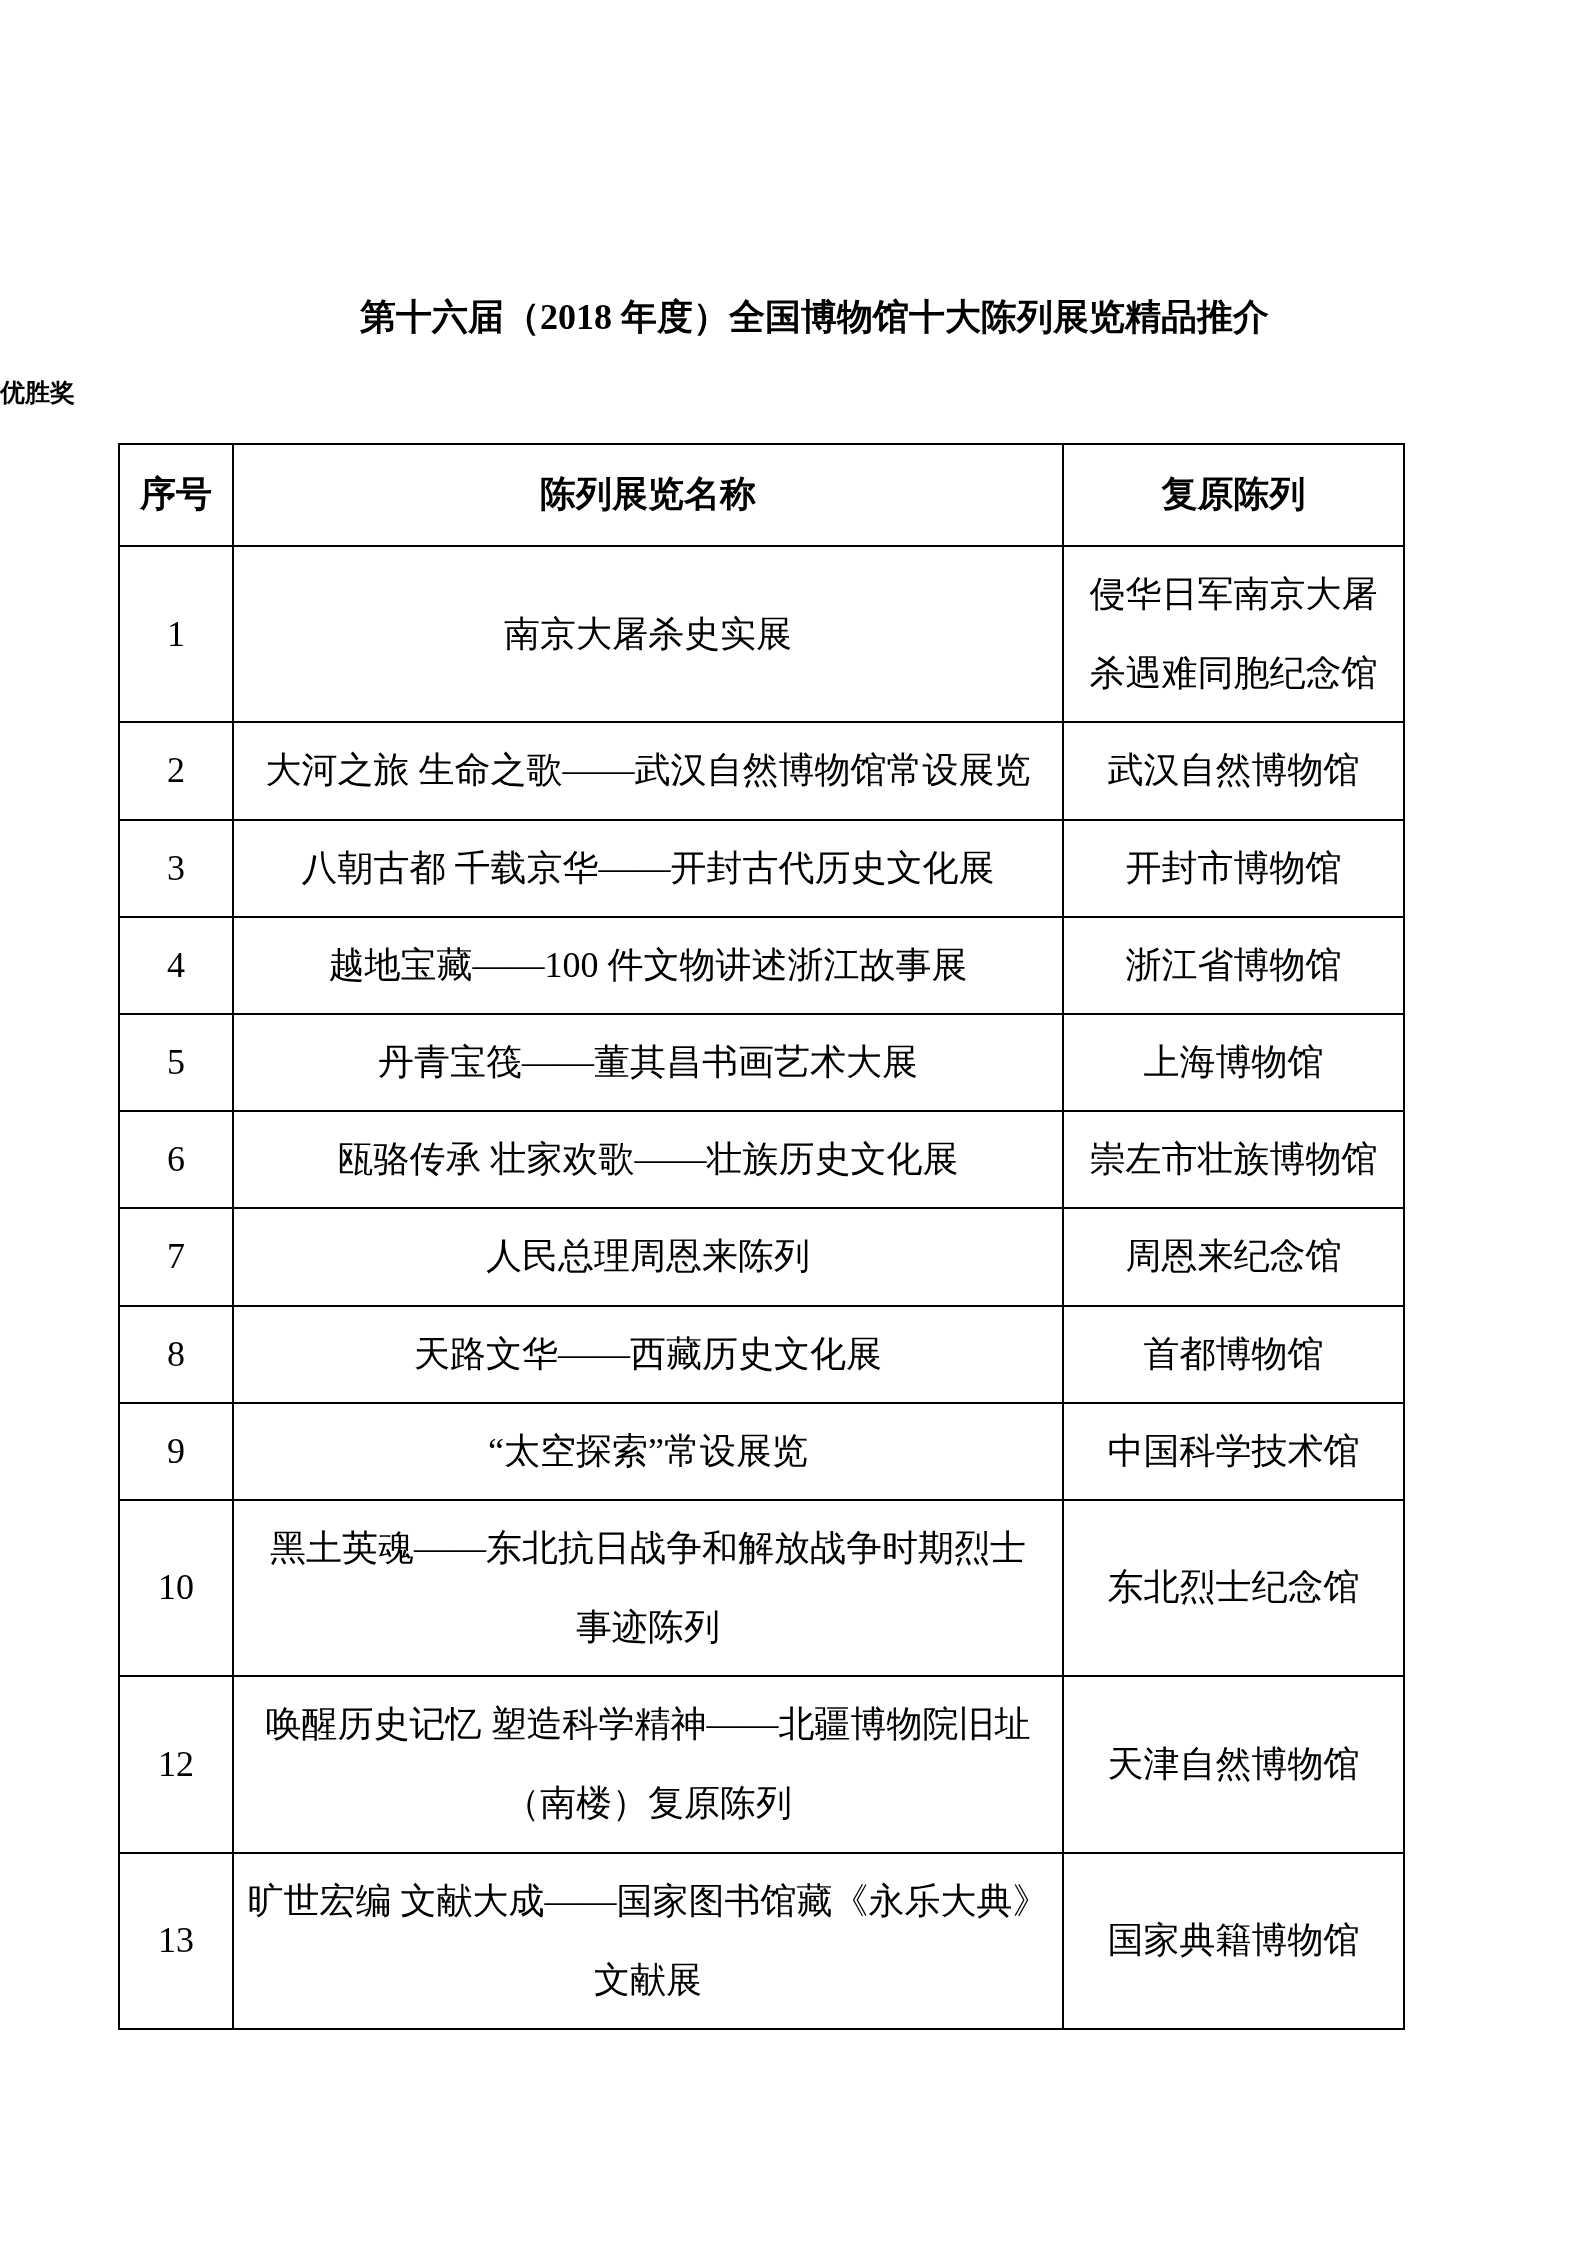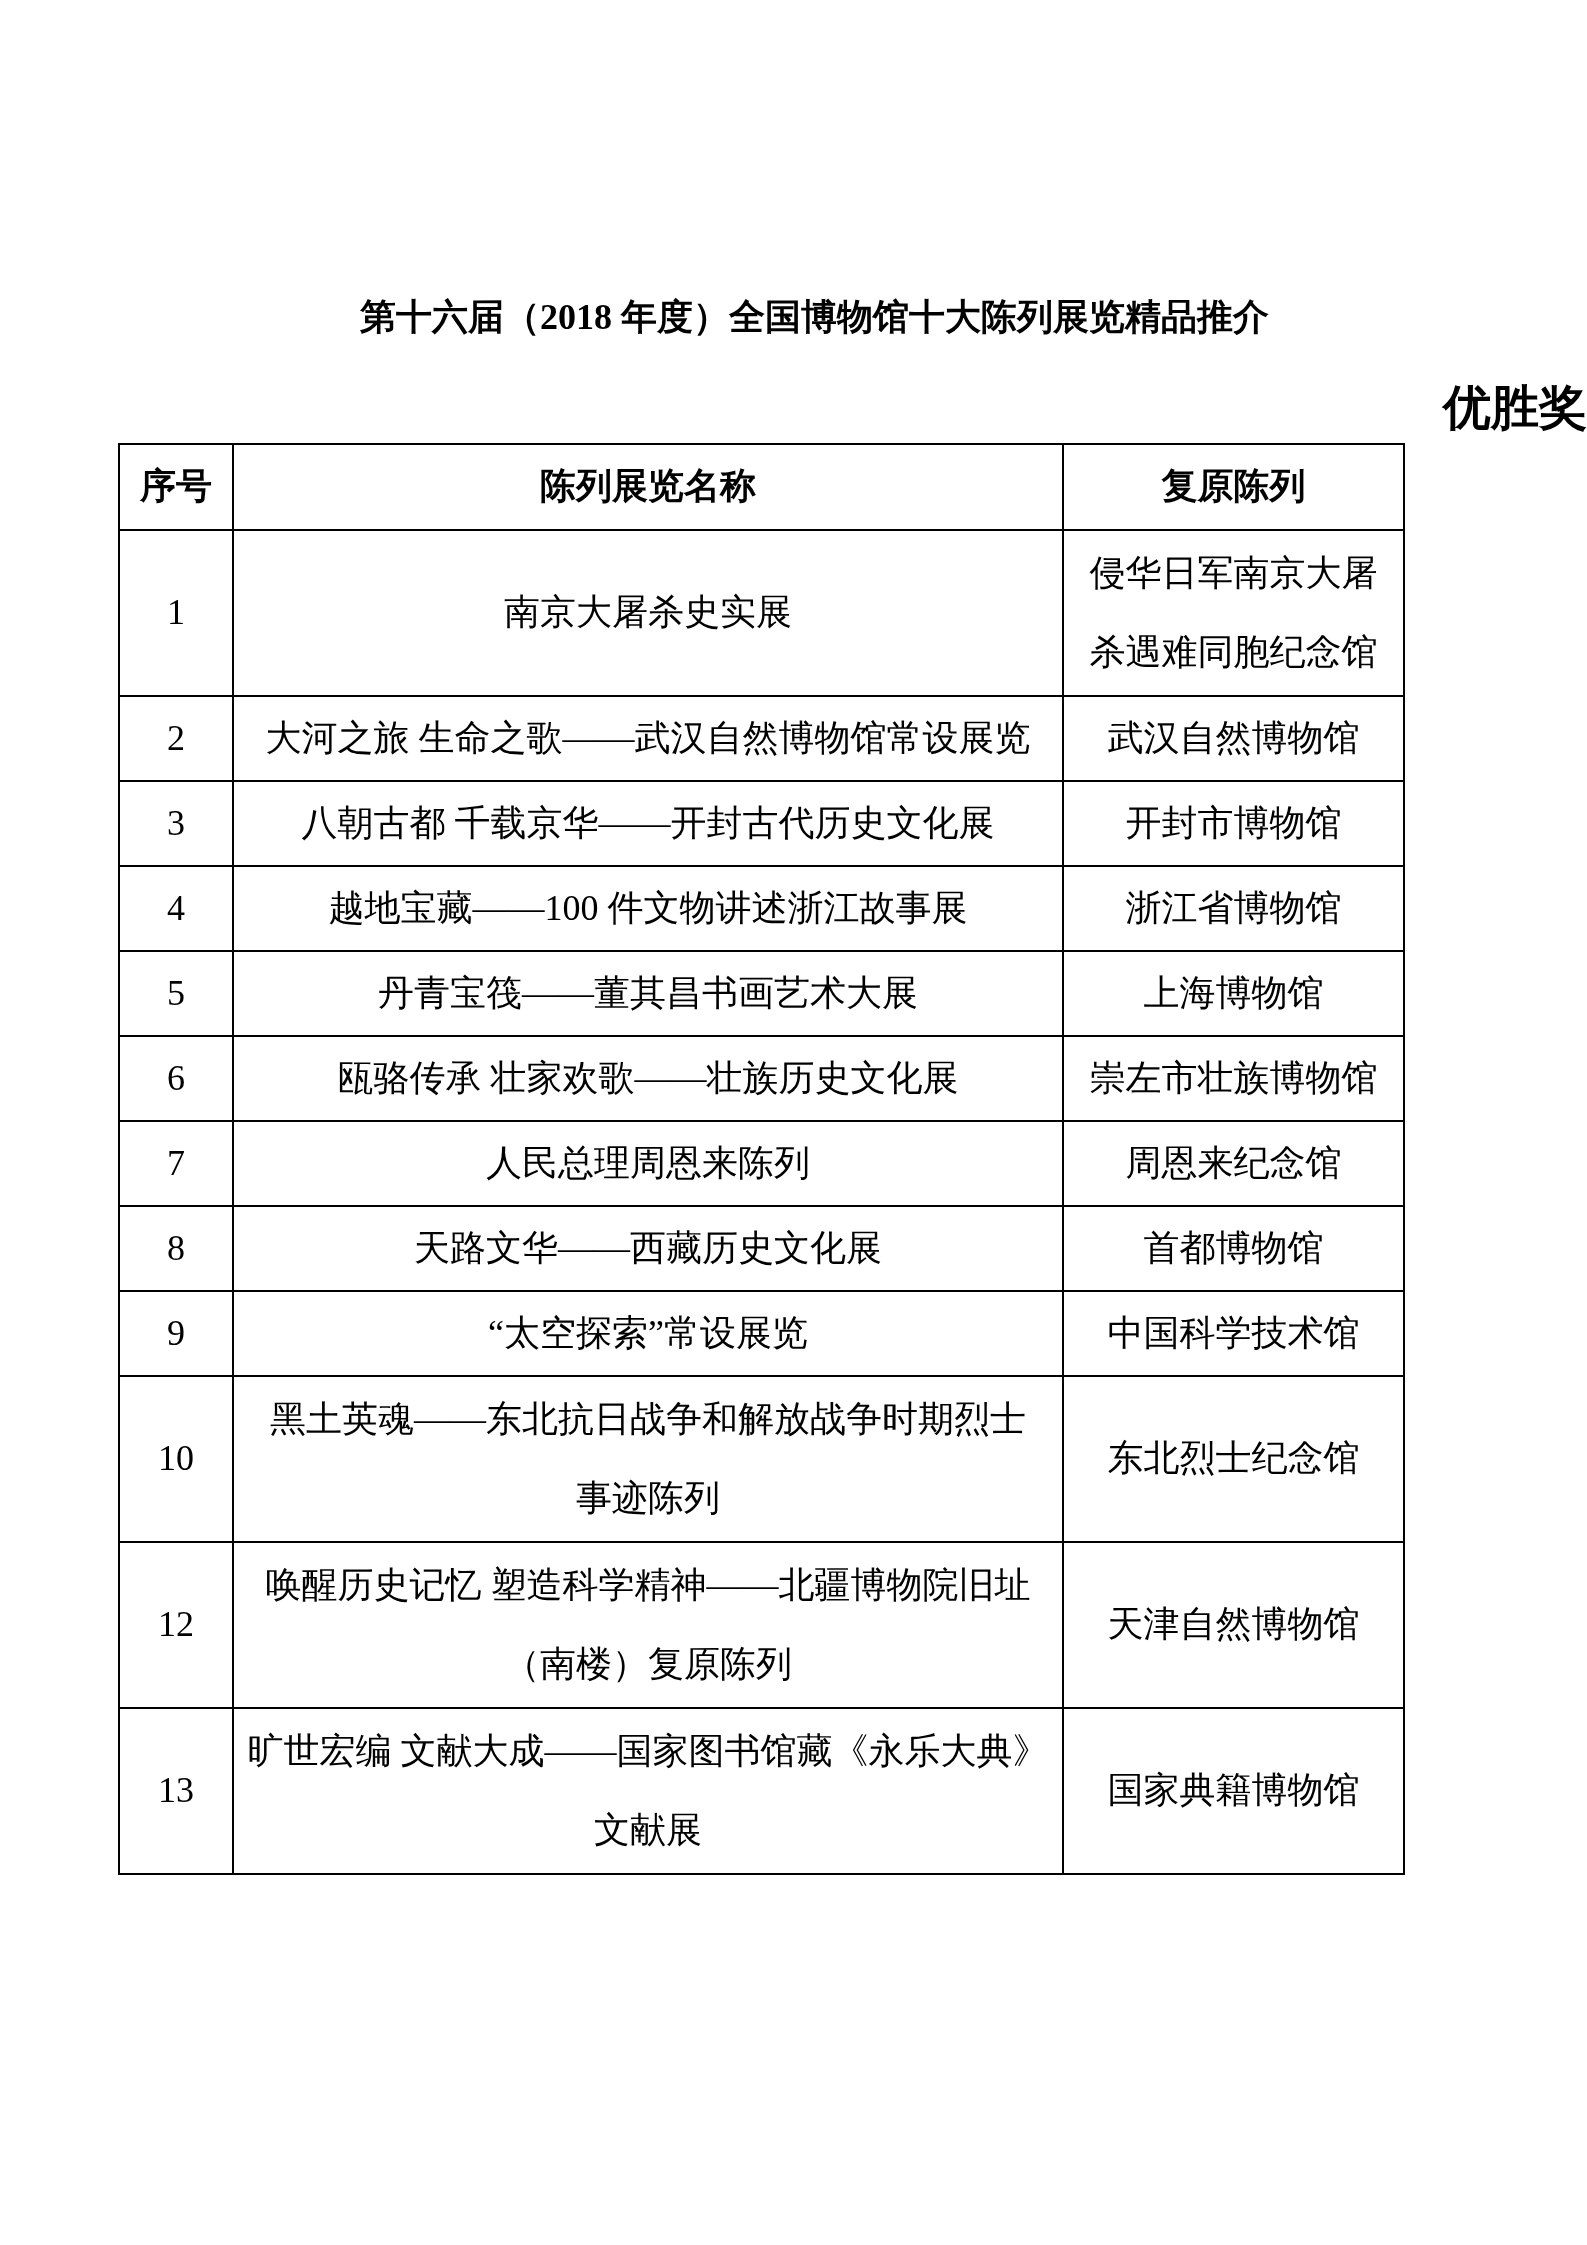--- a/index.html
+++ b/index.html
@@ -24,39 +24,39 @@
     font-size: 36px;
     font-weight: bold;
     white-space: nowrap;
     margin-left: 21px;
   }
   .doc-subtitle {
     position: absolute;
     top: 376px;
     left: 0;
     width: 100%;
-    text-align: right;
-    font-size: 48px;
+    text-align: left;
+    font-size: 25px;
     font-weight: bold;
   }
   table.awards {
     position: absolute;
     left: 118px;
     top: 443px;
     width: 1285px;
     border-collapse: collapse;
     table-layout: fixed;
   }
   table.awards th,
   table.awards td {
     border: 2px solid #000000;
     font-size: 36px;
     vertical-align: middle;
     overflow: hidden;
-    padding: 0;
+    padding: 8px;
   }
   table.awards th {
     font-weight: bold;
     height: 84px;
     text-align: center;
     line-height: 1.2;
   }
   td.col-no {
     text-align: center;
     line-height: 1.2;

